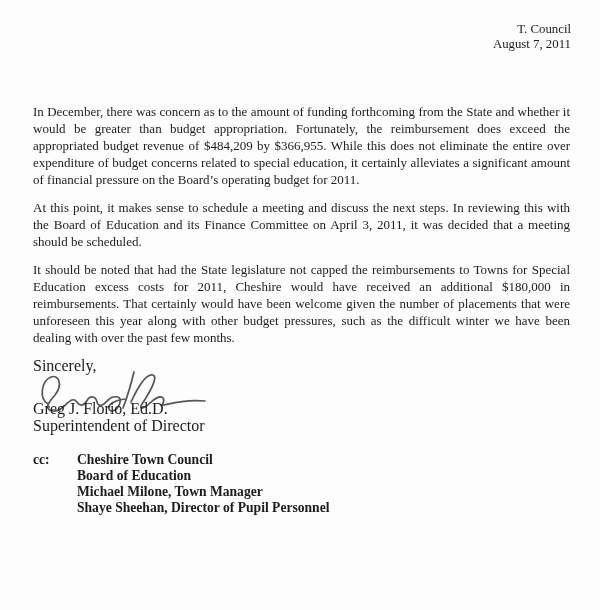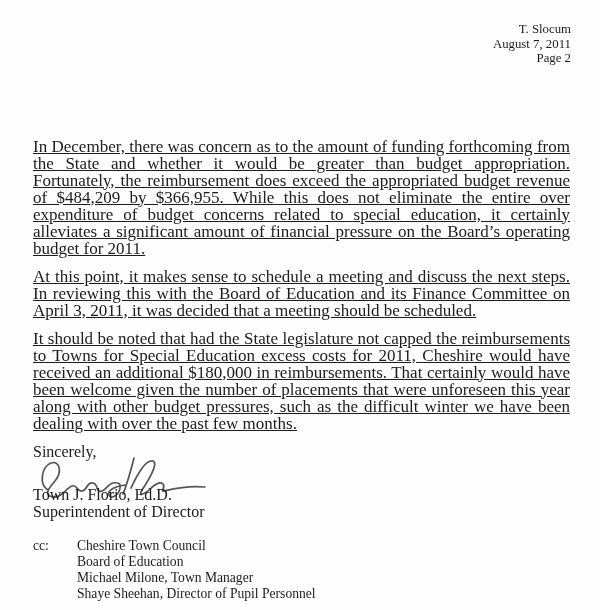--- a/index.html
+++ b/index.html
@@ -13,25 +13,24 @@
     color: #1c1c1c;
     overflow: hidden;
   }
   .letter-header {
     padding: 22px 29px 0 0;
     text-align: right;
     font-size: 12.8px;
     line-height: 14.5px;
   }
   .letter-body {
-    margin: 72px 30px 0 33px;
-    font-size: 17px;
+    margin: 52px 30px 0 33px;
+    font-size: 13px;
     line-height: 17px;
     text-align: justify;
-    text-decoration: underline;
   }
   .letter-body p { margin-bottom: 11px; }
   .closing {
     margin: 6px 30px 0 33px;
     font-size: 16px;
     line-height: 17px;
   }
   .signature-wrap {
     margin-top: -6px;
     margin-bottom: -14px;
@@ -39,33 +38,33 @@
     height: 46px;
     width: 180px;
   }
   .signature-wrap svg { display: block; height: 46px; width: 180px; }
   .cc-block {
     margin: 18px 30px 16px 33px;
     font-size: 13.6px;
     line-height: 16px;
     display: flex;
     align-items: flex-start;
+    font-weight: bold;
   }
   .cc-label { width: 44px; flex: 0 0 44px; }
   .cc-list div { margin-bottom: 0; }
 </style>
 </head>
 <body>
 
 <div class="page">
 
   <div class="letter-header">
-    <div>T. Slocum</div>
+    <div>T. Council</div>
     <div>August 7, 2011</div>
-    <div>Page 2</div>
   </div>
 
   <div class="letter-body">
     <p>In December, there was concern as to the amount of funding forthcoming from the State and whether it would be greater than budget appropriation.  Fortunately, the reimbursement does exceed the appropriated budget revenue of $484,209 by $366,955.  While this does not eliminate the entire over expenditure of budget concerns related to special education, it certainly alleviates a significant amount of financial pressure on the Board’s operating budget for 2011.</p>
     <p>At this point, it makes sense to schedule a meeting and discuss the next steps.  In reviewing this with the Board of Education and its Finance Committee on April 3, 2011, it was decided that a meeting should be scheduled.</p>
     <p>It should be noted that had the State legislature not capped the reimbursements to Towns for Special Education excess costs for 2011, Cheshire would have received an additional $180,000 in reimbursements.  That certainly would have been welcome given the number of placements that were unforeseen this year along with other budget pressures, such as the difficult winter we have been dealing with over the past few months.</p>
   </div>
 
   <div class="closing">
     <div>Sincerely,</div>
@@ -86,21 +85,21 @@
         <path d="M 99 4 C 96 16, 92 30, 88 40"></path>
         <path d="M 96 34
                  C 102 21, 111 5, 118 7
                  C 124 9, 113 27, 107 36
                  C 103 42, 109 41, 115 35
                  C 119 31, 125 27, 128 30
                  C 131 33, 125 38, 129 37
                  C 138 35, 150 31, 170 33"></path>
       </svg>
     </div>
-    <div>Town J. Florio, Ed.D.</div>
+    <div>Greg J. Florio, Ed.D.</div>
     <div>Superintendent of Director</div>
   </div>
 
   <div class="cc-block">
     <div class="cc-label">cc:</div>
     <div class="cc-list">
       <div>Cheshire Town Council</div>
       <div>Board of Education</div>
       <div>Michael Milone, Town Manager</div>
       <div>Shaye Sheehan, Director of Pupil Personnel</div>

